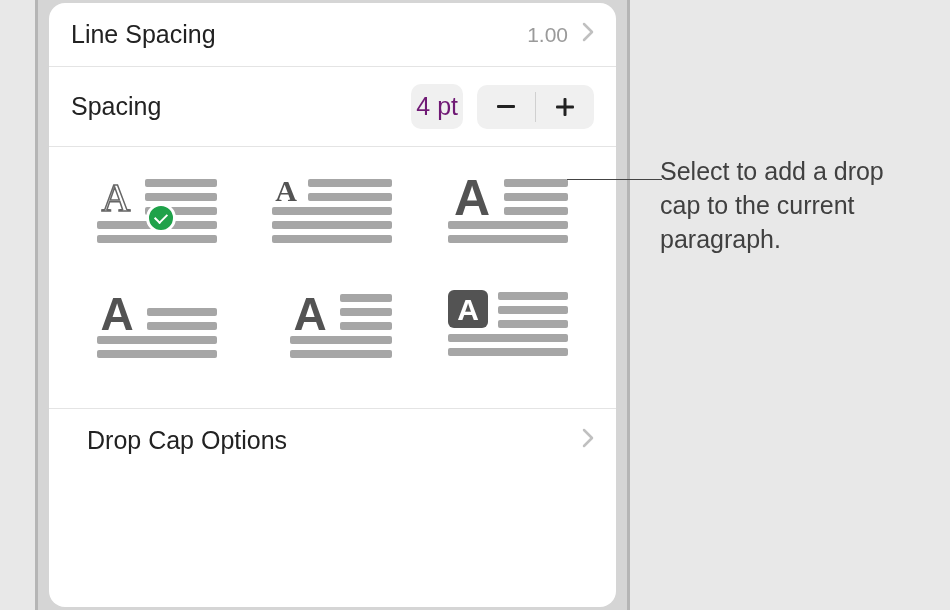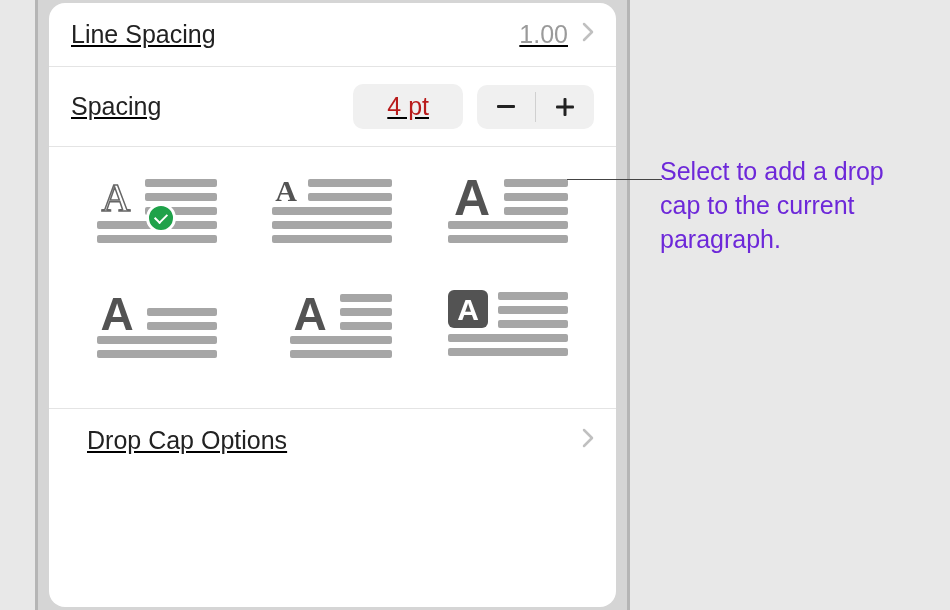--- a/index.html
+++ b/index.html
@@ -17,21 +17,20 @@
     .outer-frame {
       position: absolute;
       left: 35px;
       top: 0;
       width: 595px;
       height: 610px;
       background: #d5d5d5;
       border-left: 3px solid #b5b5b5;
       border-right: 3px solid #b5b5b5;
       padding: 3px 11px;
-      text-decoration: underline;
     }
     .panel {
       background: #fff;
       border-radius: 16px;
       width: 100%;
       height: 100%;
       overflow: hidden;
     }
     .row {
       display: flex;
@@ -49,32 +48,32 @@
     .row-label {
       font-weight: 400;
     }
     .row-right {
       display: flex;
       align-items: center;
       gap: 14px;
     }
     .value-dim {
       color: #9a9a9a;
-      font-size: 25px;
+      font-size: 21px;
     }
     .chevron {
       color: #c0c0c0;
       font-size: 22px;
     }
     .pill {
       background: #f0f0f0;
       border-radius: 10px;
-      padding: 8px 34px;
+      padding: 8px 5px;
       font-size: 25px;
-      color: #b91c1c;
+      color: #701a75;
     }
     .stepper {
       display: flex;
       align-items: center;
       background: #f0f0f0;
       border-radius: 10px;
       overflow: hidden;
     }
     .stepper-btn {
       padding: 6px 20px;
@@ -147,21 +146,21 @@
       border-bottom: 2.5px solid #fff;
       transform: rotate(-45deg);
       margin-top: -3px;
     }
     .callout {
       position: absolute;
       left: 660px;
       top: 155px;
       width: 270px;
       font-size: 25px;
-      color: #6d28d9;
+      color: #404040;
       line-height: 1.35;
     }
     .callout-line {
       position: absolute;
       left: 567px;
       top: 179px;
       width: 95px;
       height: 1px;
       background: #444;
     }

